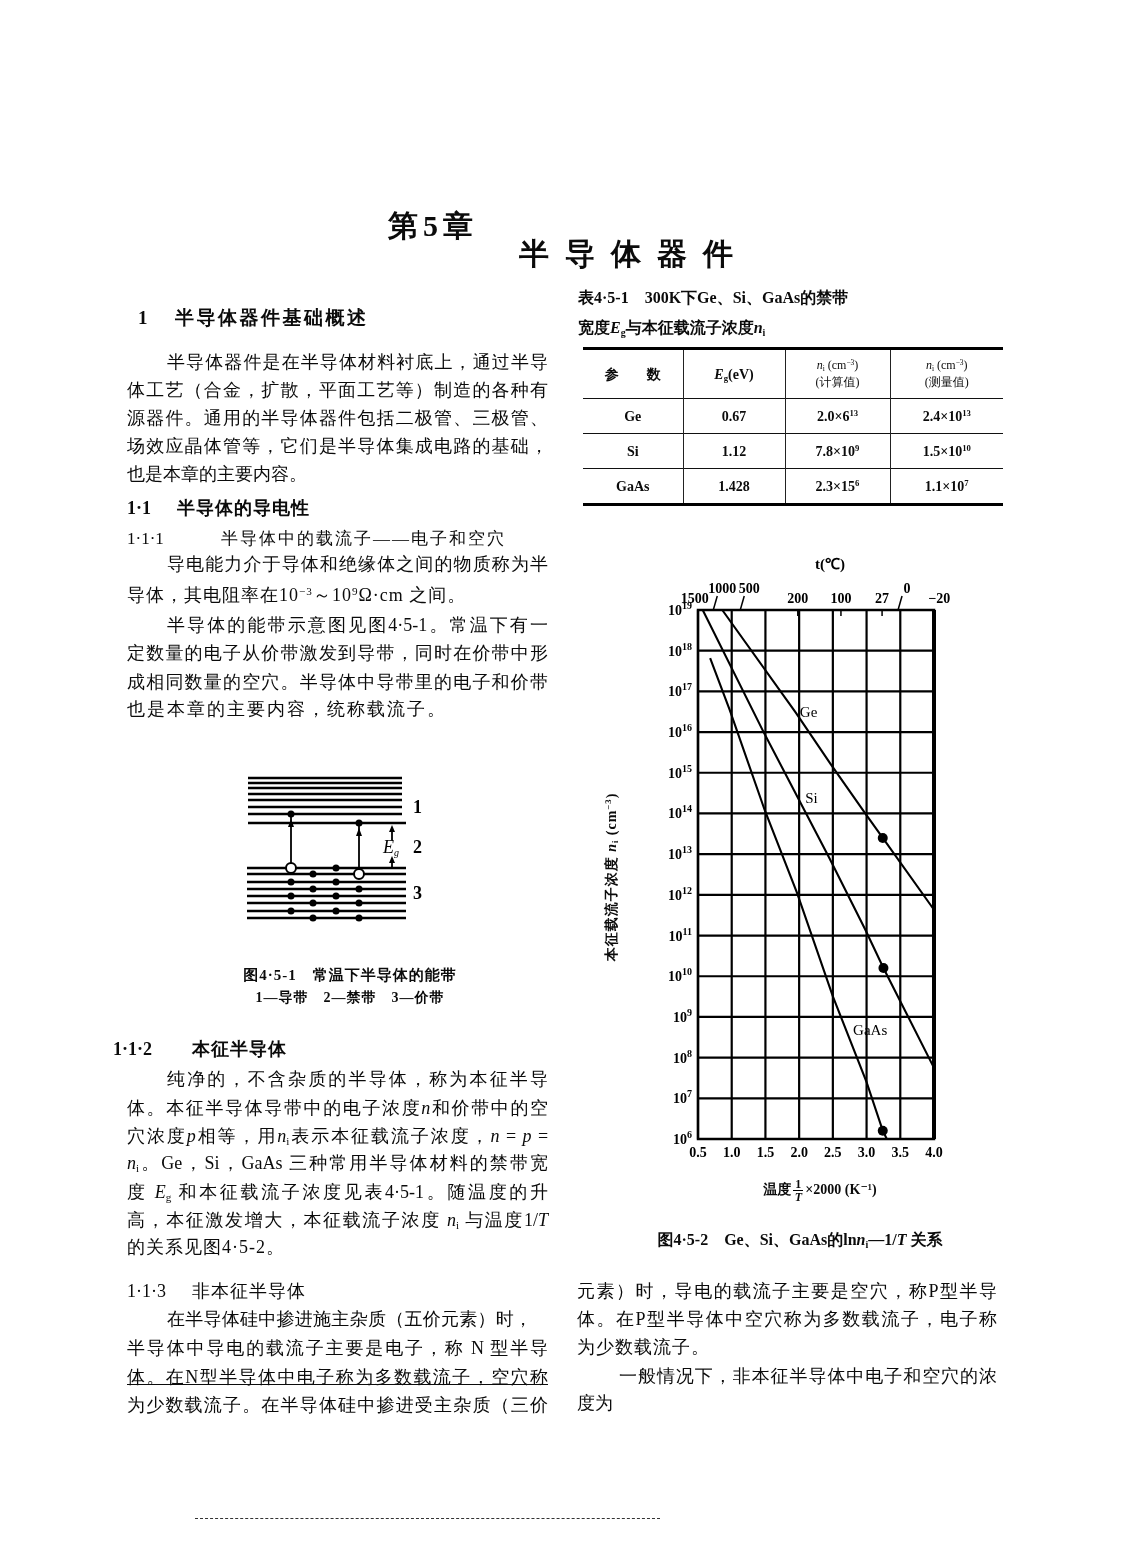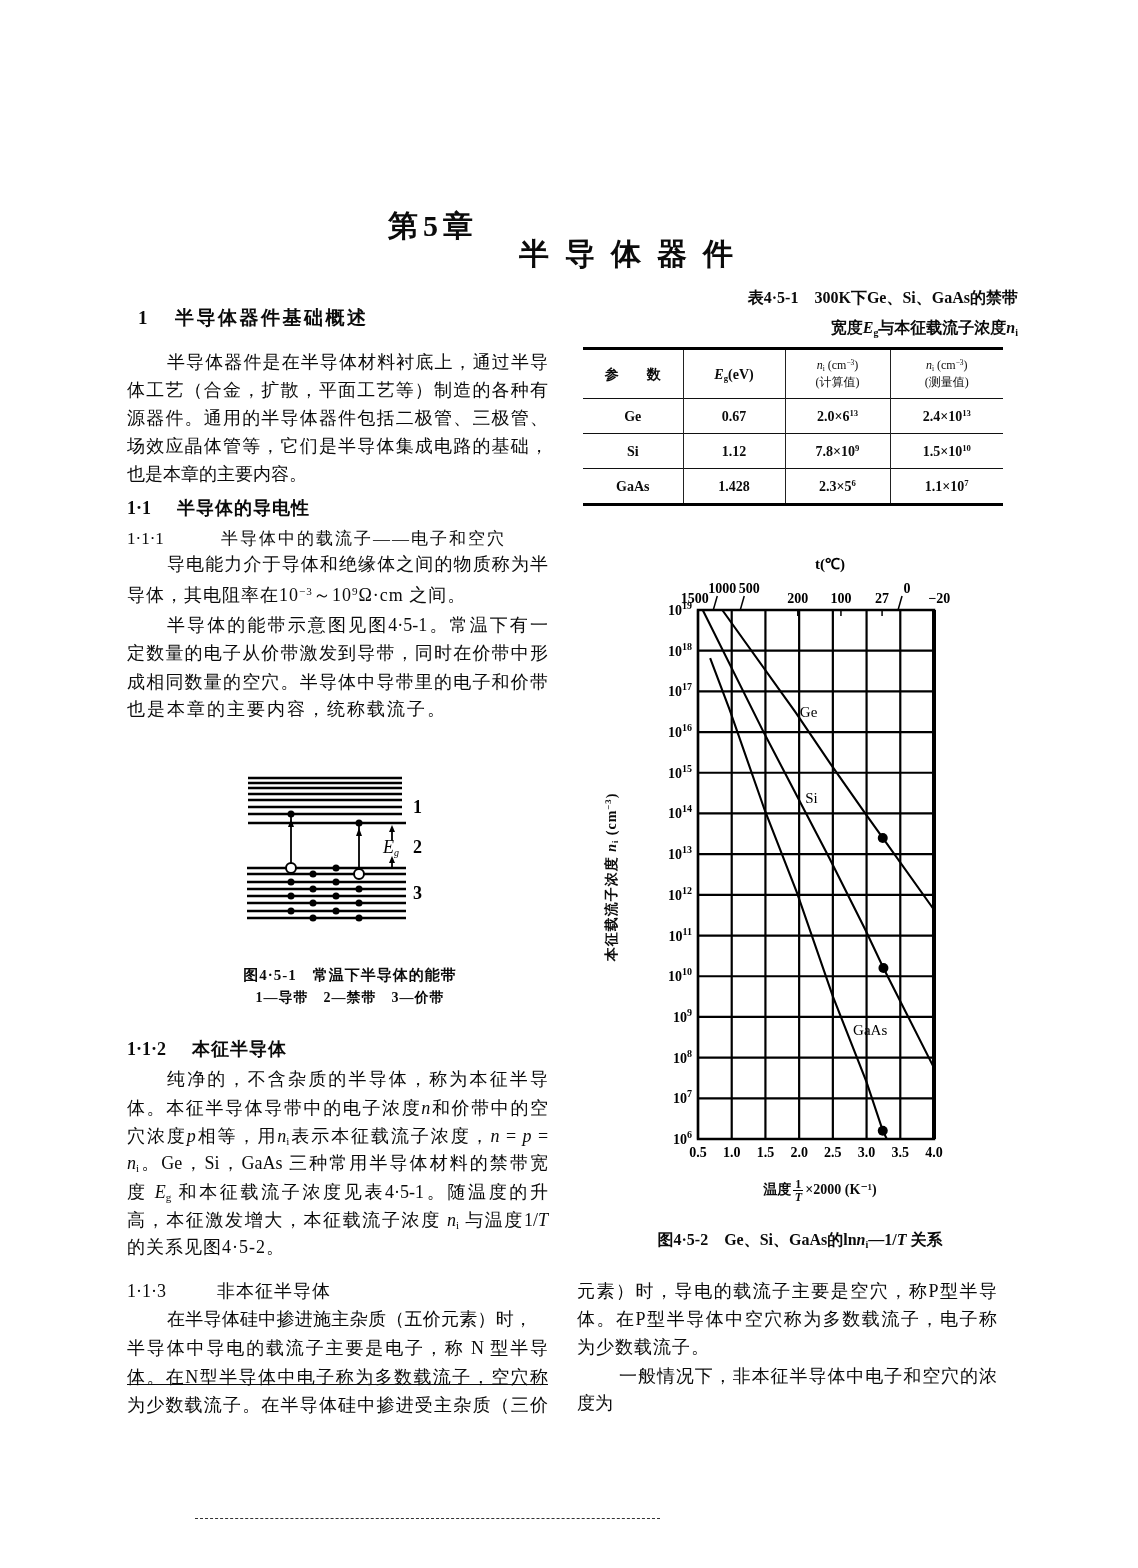--- a/index.html
+++ b/index.html
@@ -22,21 +22,21 @@
 
   .chapter { position:absolute; top:208px; font-size:30px; line-height:36px; font-weight:bold; }
   .chapter-num { left:388px; letter-spacing:5px; }
   .chapter-title { left:519px; letter-spacing:16px;margin-top:28px; }
 
   .hnum { position:absolute; font-size:18px; line-height:26px; }
   .htitle { position:absolute; font-size:18px; line-height:26px; }
 
   .fig-caption { position:absolute; left:200px; width:300px; text-align:center; font-size:15px; font-weight:bold; line-height:22px; letter-spacing:1px; }
 
-  .tbl-title { position:absolute; left:578px; width:440px; text-align:right; font-size:16px; font-weight:bold; line-height:24px; }
+  .tbl-title { position:absolute; left:578px; width:440px; text-align:left; font-size:16px; font-weight:bold; line-height:24px; }
   table.tbl {
     position:absolute; left:583px; top:347px; width:420px; border-collapse:collapse;
     font-family:"Liberation Serif", serif; font-size:14px; font-weight:bold; table-layout:fixed;
   }
   table.tbl tr.head td { height:48px; border-top:3px solid #000; }
   table.tbl tr.body td { height:34px; border-top:1.5px solid #111; }
   table.tbl tr.body:last-child td { border-bottom:3px solid #000; }
   table.tbl td { text-align:center; vertical-align:middle; padding:0; border-left:1px solid #222; line-height:17px; }
   table.tbl td:first-child { border-left:none; }
   .hdr-small { font-size:12px; font-weight:normal; display:block; }
@@ -150,35 +150,35 @@
       <circle cx="73" cy="148" r="3.5" class="electron"></circle>
       <circle cx="119" cy="148" r="3.5" class="electron"></circle>
       <line x1="152" x2="152" y1="58" y2="70" class="transition"></line>
       <path d="M149 62 L152 55 L155 62 Z" class="arrowhead"></path>
       <line x1="152" x2="152" y1="89" y2="98" class="transition"></line>
       <path d="M149 93 L152 86 L155 93 Z" class="arrowhead"></path>
     </svg>
   <div class="fig-caption" style="top:964px;">图4·5-1　常温下半导体的能带</div>
   <div class="fig-caption" style="top:987px; font-size:14px;">1—导带　2—禁带　3—价带</div>
 
-  <div class="hnum bold" style="left:127px; top:1036px;">1·1·2</div>
+  <div class="hnum bold" style="left:113px; top:1036px;">1·1·2</div>
   <div class="htitle bold" style="left:192px; top:1036px; letter-spacing:1px;">本征半导体</div>
 
   <div>
     <div class="t j LI" style="top:1066px;">纯净的，不含杂质的半导体，称为本征半导</div>
     <div class="t j L" style="top:1095px;"><span>体。本征半导体导带中的电子浓度</span><span><i>n</i></span><span>和价带中的空</span></div>
     <div class="t j L" style="top:1123px;"><span>穴浓度</span><span><i>p</i></span><span>相等，用</span><span><i>n</i><sub>i</sub></span><span>表示本征载流子浓度，</span><span><i>n</i></span><span> = </span><span><i>p</i></span><span> =</span></div>
     <div class="t j L" style="top:1150px;"><span><i>n</i><sub>i</sub></span><span>。Ge，Si，GaAs 三种常用半导体材料的禁带宽</span></div>
     <div class="t j L" style="top:1179px;"><span>度 </span><span><i>E</i><sub>g</sub></span><span> 和本征载流子浓度见表4·5-1。随温度的升</span></div>
     <div class="t j L" style="top:1207px;"><span>高，本征激发增大，本征载流子浓度 </span><span><i>n</i><sub>i</sub></span><span> 与温度1/</span><span><i>T</i></span></div>
     <div class="t last L" style="top:1234px; letter-spacing:1px;">的关系见图4·5-2。</div>
   </div>
 
   <div class="hnum" style="left:127px; top:1278px;">1·1·3</div>
-  <div class="htitle" style="left:192px; top:1278px; letter-spacing:1px;margin-left:25px;">非本征半导体</div>
+  <div class="htitle" style="left:192px; top:1278px; letter-spacing:1px;">非本征半导体</div>
 
   <div>
     <div class="t j LI" style="top:1306px; width:365px;">在半导体硅中掺进施主杂质（五价元素）时，</div>
     <div class="t j L" style="top:1335px;">半导体中导电的载流子主要是电子，称 N 型半导</div>
     <div class="t j L" style="top:1364px;text-decoration:underline;">体。在N型半导体中电子称为多数载流子，空穴称</div>
     <div class="t j L" style="top:1392px;">为少数载流子。在半导体硅中掺进受主杂质（三价</div>
   </div>
 </div>
 
 <div>
@@ -213,21 +213,21 @@
     </tr>
     <tr class="body">
       <td>Si</td>
       <td>1.12</td>
       <td><span>7.8×10</span><span><sup>9</sup></span></td>
       <td><span>1.5×10</span><span><sup>10</sup></span></td>
     </tr>
     <tr class="body">
       <td>GaAs</td>
       <td>1.428</td>
-      <td><span>2.3×5</span><span><sup>6</sup></span></td>
+      <td><span>2.3×15</span><span><sup>6</sup></span></td>
       <td><span>1.1×10</span><span><sup>7</sup></span></td>
     </tr>
   </tbody>
     </table>
 
   <svg id="chart-svg" width="400" height="680" viewBox="0 0 400 680">
       <g>
         <line x1="98" x2="98" y1="70" y2="599" class="grid"></line>
         <line x1="131.71428571428572" x2="131.71428571428572" y1="70" y2="599" class="grid"></line>
         <line x1="165.42857142857144" x2="165.42857142857144" y1="70" y2="599" class="grid"></line>

